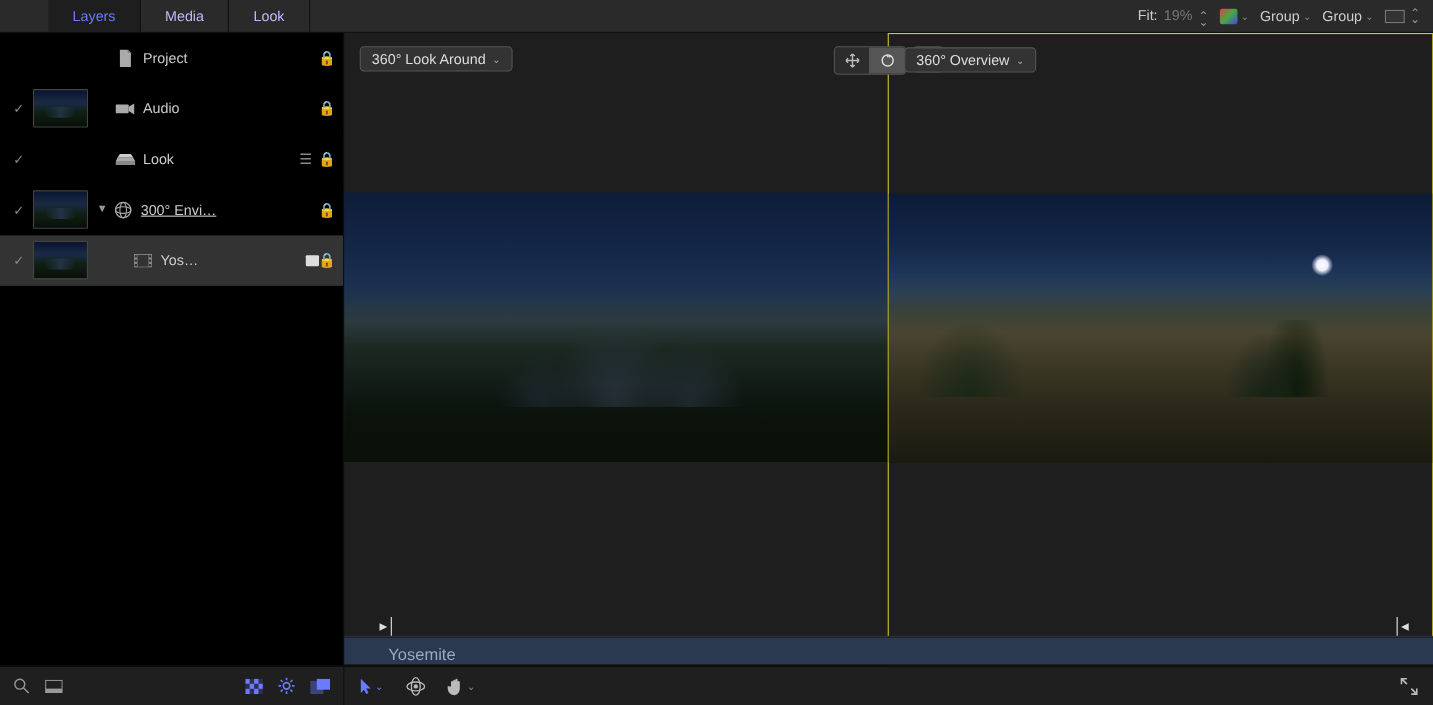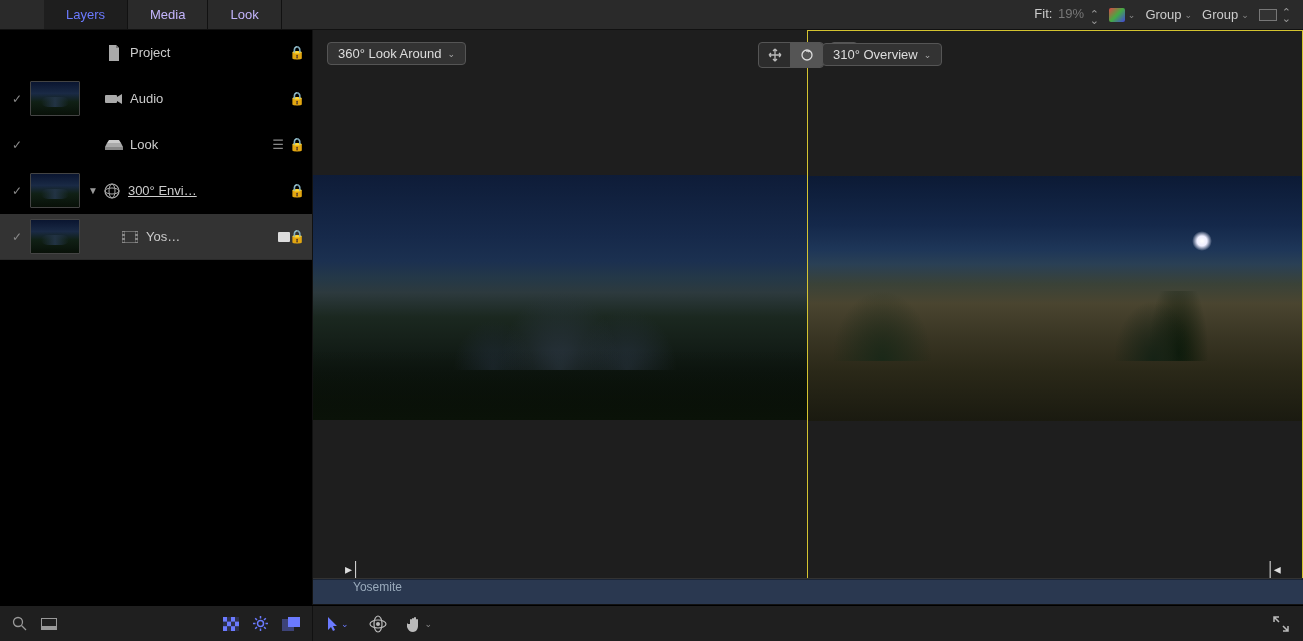--- a/index.html
+++ b/index.html
@@ -45,21 +45,21 @@
 .tool-btn:last-child{border-right:none;}
 .tool-btn.active { background:#555; }
 .tool-solo { margin-left:6px; border:1px solid #555; border-radius:4px; width:28px; height:24px; display:flex; align-items:center; justify-content:center; background:#2c2c2c; }
 .preview { position:absolute; top:145px; left:0; right:0; height:245px; }
 .preview.left-img { background:linear-gradient(180deg,#0e1c38 0%,#16294a 25%,#1b3050 35%,#243848 42%,#2d3a3e 48%,#1b2820 58%,#0d1510 80%,#050a06 100%); }
 .preview.left-img::before{content:"";position:absolute;bottom:50px;left:80px;right:80px;height:80px;background:radial-gradient(ellipse 60px 80px at 50% 100%,#2a3540,transparent),radial-gradient(ellipse 40px 50px at 30% 100%,#1f2a33,transparent),radial-gradient(ellipse 50px 60px at 70% 100%,#25303a,transparent);}
 .preview.left-img::after{content:"";position:absolute;bottom:0;left:0;right:0;height:70px;background:linear-gradient(180deg,transparent,#0a1208);}
 .preview.right-img { background:linear-gradient(180deg,#0c1a35 0%,#14284a 20%,#1e3658 30%,#2a4055 36%,#3a4238 44%,#4a4530 52%,#3a3624 65%,#2a2818 80%,#1a1a10 100%); }
 .preview.right-img::before{content:"";position:absolute;top:55px;right:90px;width:20px;height:20px;background:radial-gradient(circle,#fff 0%,#eef 35%,transparent 70%);border-radius:50%;}
 .preview.right-img::after{content:"";position:absolute;bottom:60px;left:0;right:0;height:70px;background:radial-gradient(ellipse 50px 70px at 15% 100%,#1a2818,transparent),radial-gradient(ellipse 40px 60px at 70% 100%,#152215,transparent),radial-gradient(ellipse 30px 80px at 75% 90%,#0a1808,transparent);}
-.timeline-track { height:26px; background:#2a3850; border-top:1px solid #1a2435; border-bottom:1px solid #111; display:flex; align-items:flex-start; padding-left:40px; font-size:12px; color:#9ab; position:absolute; bottom:36px; left:313px; right:0;}
+.timeline-track { height:26px; background:#2a3850; border-top:1px solid #1a2435; border-bottom:1px solid #111; display:flex; align-items:flex-end; padding-left:40px; font-size:15px; color:#9ab; position:absolute; bottom:36px; left:313px; right:0;}
 .timeline-ruler { height:16px; position:absolute; bottom:62px; left:313px; right:0; border-bottom:1px solid #333;}
 .play-marker { position:absolute; left:32px; top:-2px; color:#ddd; font-size:14px;}
 .play-marker.end { left:auto; right:22px; transform:scaleX(-1);}
 .bottom-toolbar { height:36px; display:flex; align-items:center; position:absolute; bottom:0; left:0; right:0; border-top:1px solid #000; background:#1f1f1f;}
 .sidebar-bottom { width:313px; height:36px; display:flex; align-items:center; padding:0 12px; gap:14px; border-right:1px solid #111;}
 .sidebar-bottom .sp { flex:1; }
 .toolbar-right { flex:1; display:flex; align-items:center; padding:0 14px; gap:20px; }
 .toolbar-right .sp { flex:1; }
 .ico { color:#999; font-size:15px; cursor:pointer; display:inline-flex; align-items:center;}
 .ico.blue { color:#6b7aff; }
@@ -218,21 +218,21 @@
           </div>
         </div>
         <div class="tool-solo">
           <svg width="10" height="16" viewBox="0 0 10 16">
               <path stroke="#bbb" stroke-width="1.3" fill="none" d="M5 1v14M5 1l-3 3M5 1l3 3M5 15l-3-3M5 15l3-3"></path>
             </svg>
         </div>
       </div>
       <div class="view-pane right">
         <div class="view-dd">
-          <span>310° Overview</span>
+          <span>360° Overview</span>
           <span class="chev">⌄</span>
         </div>
         <div class="preview right-img"></div>
       </div>
     </div>
   </div>
 </div>
 
 <div class="timeline-ruler">
   <span class="play-marker">▸│</span>

